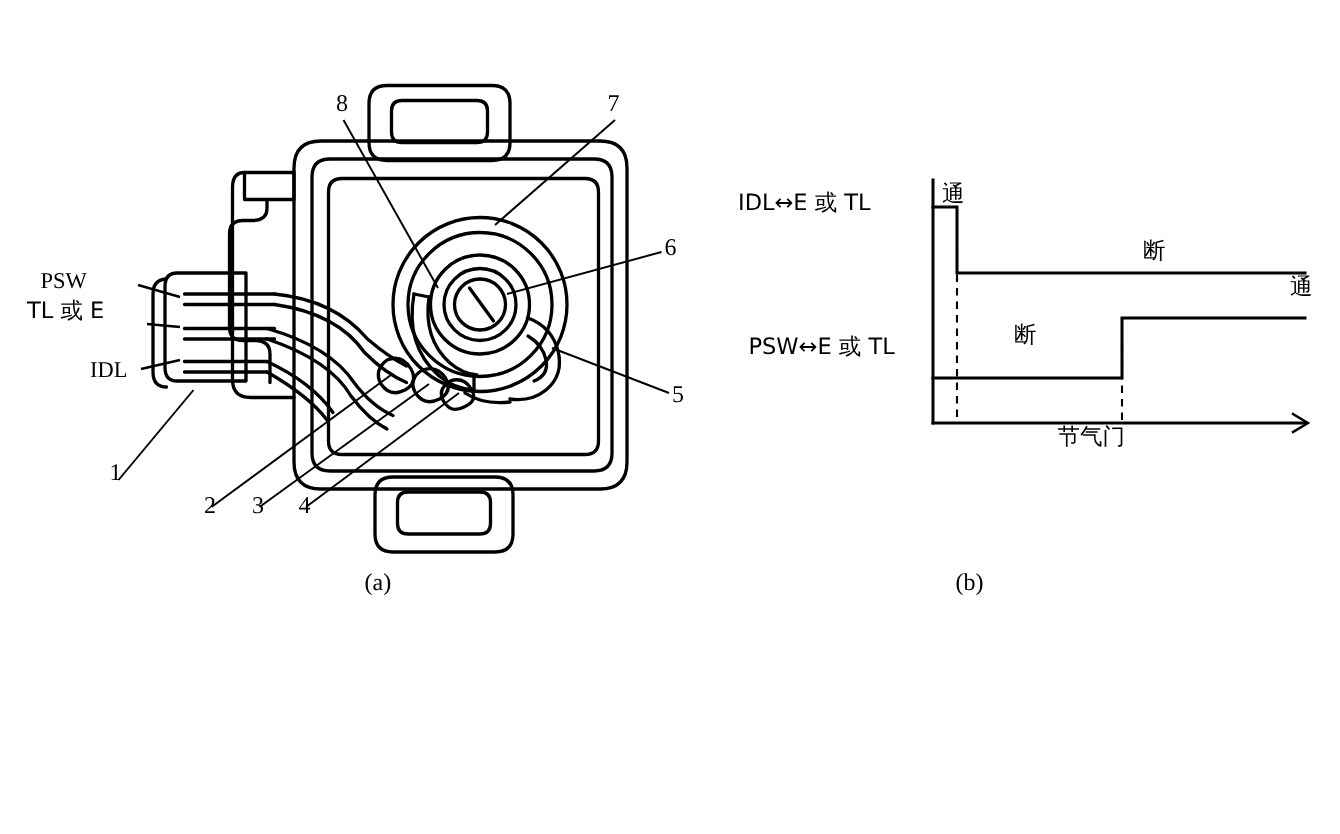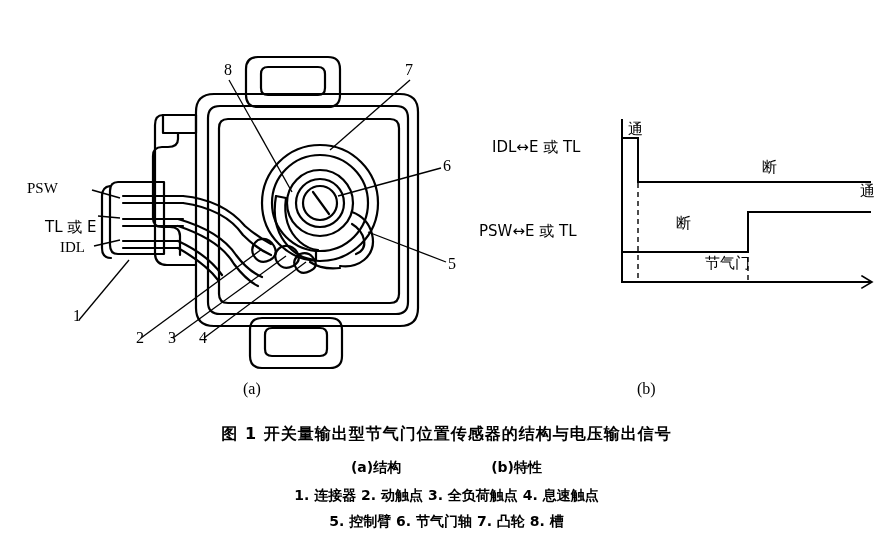--- a/index.html
+++ b/index.html
@@ -141,21 +141,21 @@
 
       <path d="M141 338 L262 249"></path>
 
       <path d="M173 338 L286 256"></path>
 
       <path d="M204 338 L306 262"></path>
     </g>
   </svg>
 
   <div class="lbl lbl-mid" style="left:27px; top:181px;">PSW</div>
-  <div class="lbl lbl-mid cn" style="left:18px; top:220px;margin-left:27px;">TL 或 E</div>
+  <div class="lbl lbl-mid cn" style="left:18px; top:200px;">TL 或 E</div>
   <div class="lbl lbl-mid" style="left:60px; top:240px;">IDL</div>
 
   <svg class="abs" style="left:90px; top:178px;" width="40" height="90" viewBox="0 0 40 90">
     <g stroke="#000" stroke-width="1.6" fill="none">
       <path d="M2 12 L30 20"></path>
       <path d="M8 38 L30 40"></path>
       <path d="M4 68 L30 62"></path>
     </g>
   </svg>
 
@@ -182,34 +182,26 @@
       <path d="M152 38 L168 38 L168 82 L400 82"></path>
 
       <path d="M152 152 L278 152 L278 112 L400 112"></path>
     </g>
     <g stroke="#000" stroke-width="1.4" stroke-dasharray="5 4" fill="none">
       <path d="M168 38 L168 182"></path>
       <path d="M278 112 L278 182"></path>
     </g>
   </svg>
 
-  <div class="lbl lbl-mid cn" style="left:492px; top:140px;">IDL↔E 或 TL</div>
-  <div class="lbl lbl-mid cn" style="left:479px; top:224px;">PSW↔E 或 TL</div>
+  <div class="lbl lbl-mid cn" style="left:492px; top:128px;">IDL↔E 或 TL</div>
+  <div class="lbl lbl-mid cn" style="left:499px; top:224px;">PSW↔E 或 TL</div>
 
   <div class="lbl lbl-mid cn" style="left:628px; top:122px;">通</div>
   <div class="lbl lbl-mid cn" style="left:762px; top:160px;">断</div>
   <div class="lbl lbl-mid cn" style="left:676px; top:216px;">断</div>
   <div class="lbl lbl-mid cn" style="left:860px; top:184px;">通</div>
 
-  <div class="lbl lbl-mid cn" style="left:705px; top:256px;">节气门</div>
+  <div class="lbl lbl-mid cn" style="left:705px; top:284px;">节气门</div>
 
   <div class="lbl panel-label" style="left:637px; top:381px;">(b)</div>
 
-  <div class="caption-wrap">
-    <div class="cap-title">图 1    开关量输出型节气门位置传感器的结构与电压输出信号</div>
-    <div class="cap-sub">
-      <span>(a)结构</span><span class="gap"></span><span>(b)特性</span>
-    </div>
-    <div class="cap-line">1. 连接器  2. 动触点  3. 全负荷触点  4. 息速触点</div>
-    <div class="cap-line">5. 控制臂  6. 节气门轴  7. 凸轮  8. 槽</div>
-  </div>
 
 </div>
 
 </body></html>

